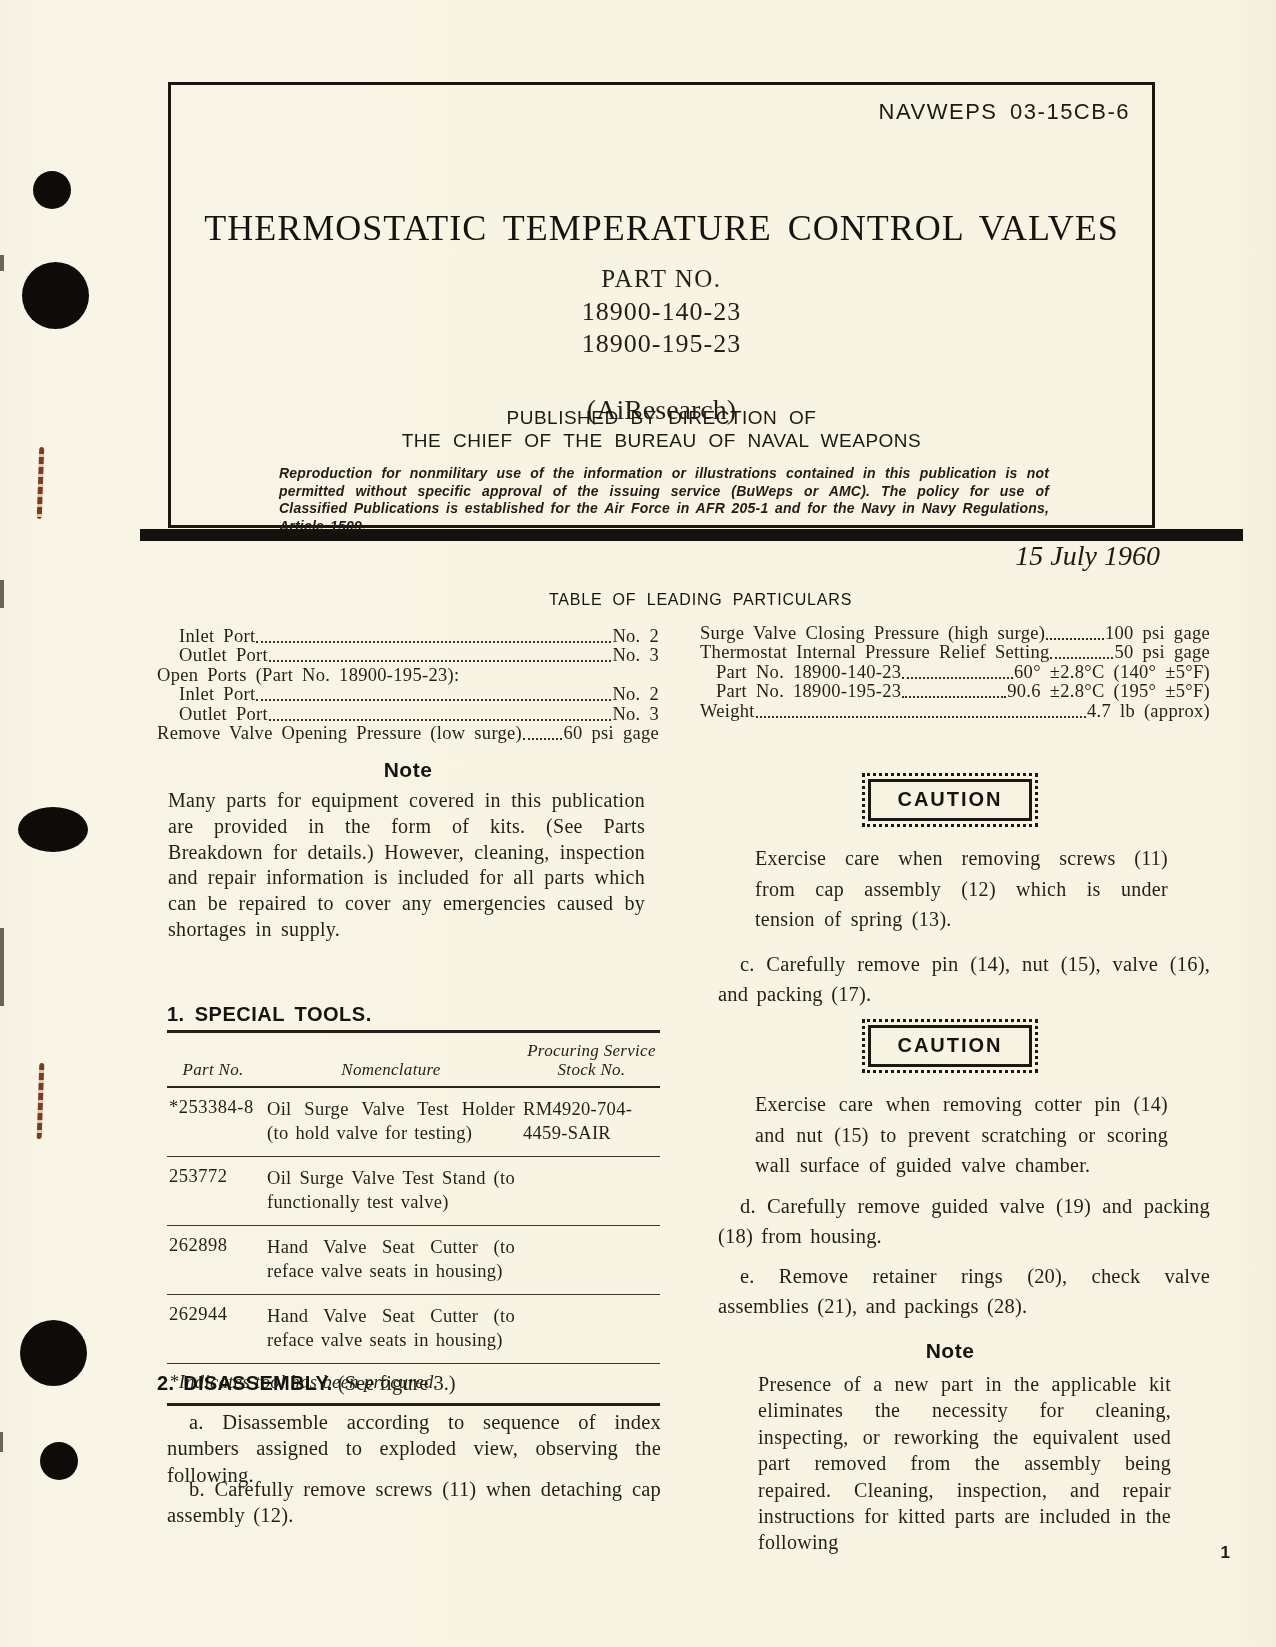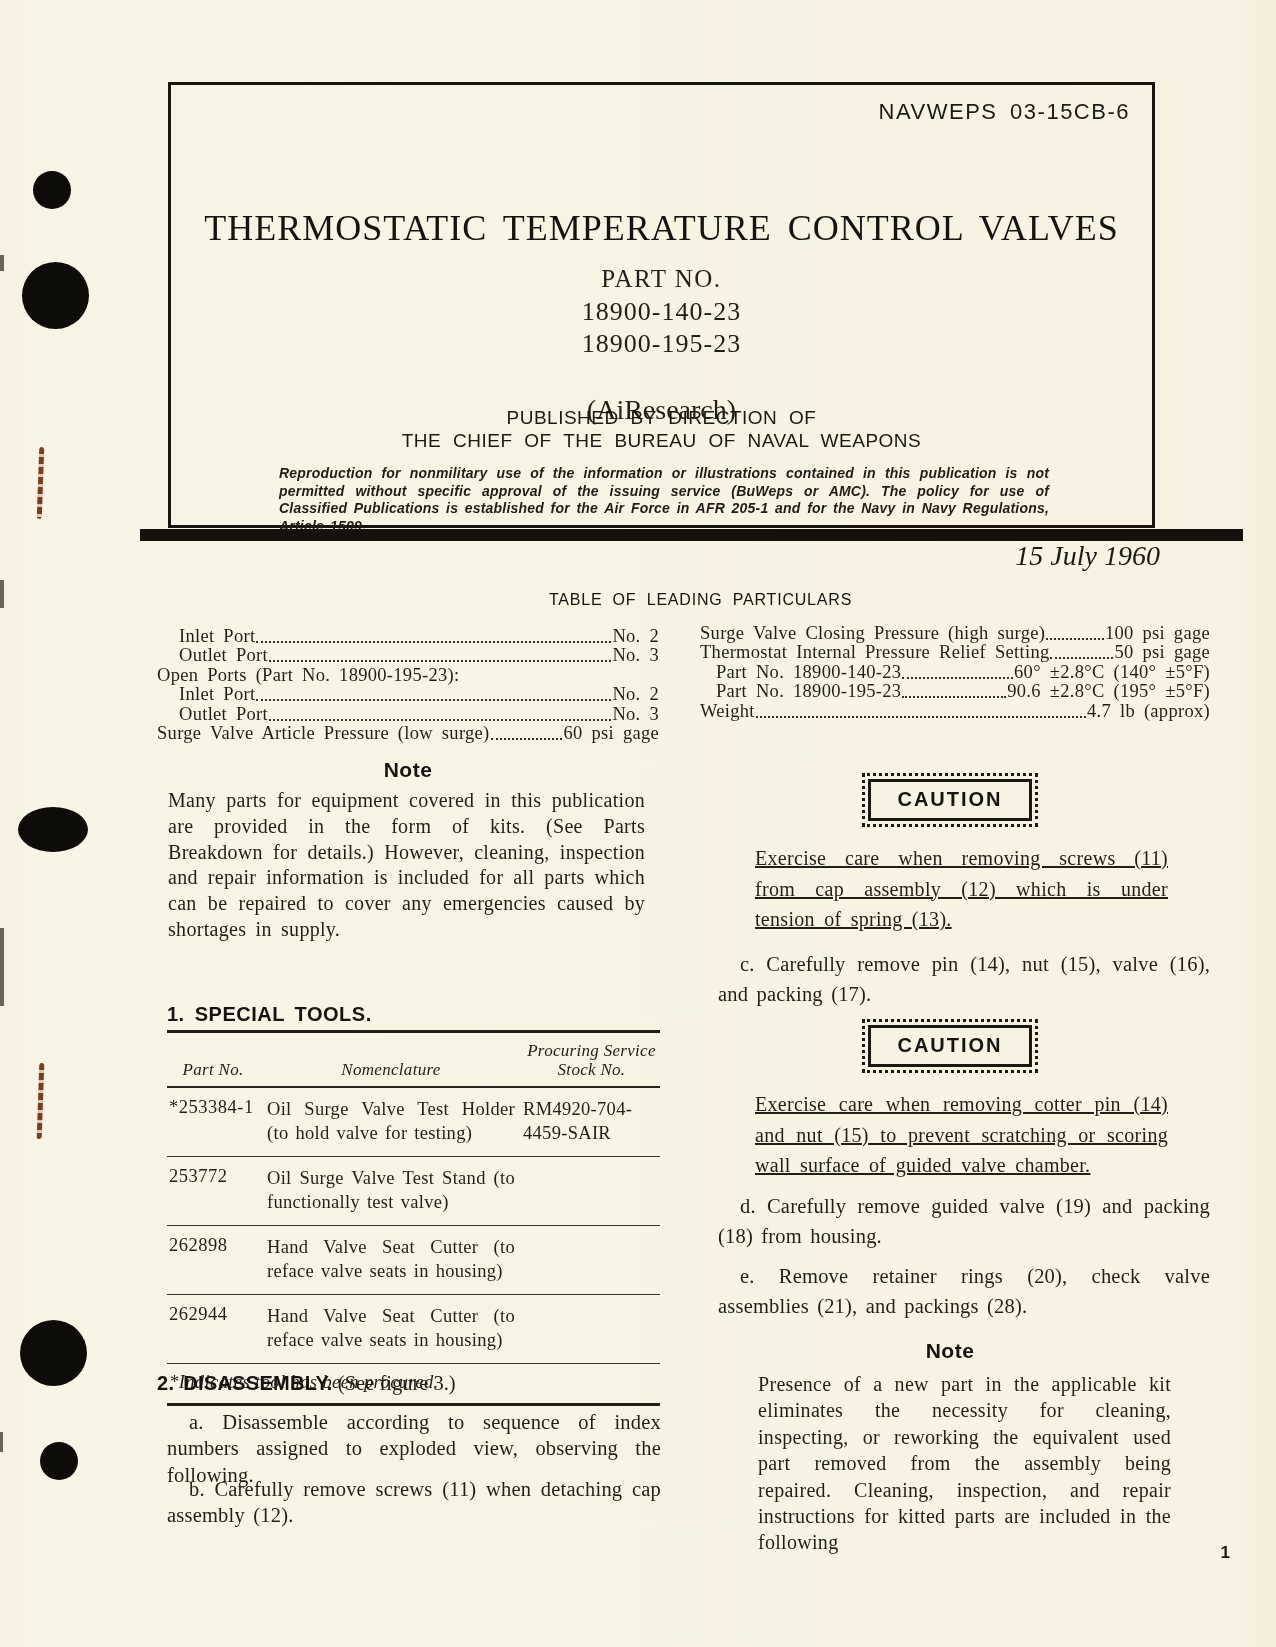--- a/index.html
+++ b/index.html
@@ -144,21 +144,21 @@
     display:inline-block;
     border:3px solid #1b1713;
     outline:3px dotted #1b1713;outline-offset:3px;
     padding:6px 26px 7px 26px;
     font-family:"Liberation Sans",sans-serif;font-weight:bold;font-size:20px;
     letter-spacing:2px;color:#171310;background:transparent;
   }
   .caution-text{
     position:absolute;left:755px;width:413px;
     font-size:20px;line-height:30.5px;text-align:justify;
-    letter-spacing:.3px;word-spacing:4px;text-decoration:underline;
+    letter-spacing:.3px;word-spacing:4px;
   }
   .ct1{top:843px;} .ct2{top:1089px;}
 
   .note2-head{left:700px;top:1339px;width:500px;}
   .note2-text{
     position:absolute;left:758px;top:1371px;width:413px;
     font-size:20px;line-height:26.4px;text-align:justify;
     letter-spacing:.3px;word-spacing:3.5px;
   }
 
@@ -218,21 +218,21 @@
       <span class="lbl">Inlet Port</span>
         <span class="leader"></span>
         <span class="val">No. 2</span>
     </div>
     <div class="tlp-row indent">
       <span class="lbl">Outlet Port</span>
         <span class="leader"></span>
         <span class="val">No. 3</span>
     </div>
     <div class="tlp-row">
-      <span class="lbl">Surge Valve Article Pressure (low surge)</span>
+      <span class="lbl">Remove Valve Opening Pressure (low surge)</span>
         <span class="leader"></span>
         <span class="val">60 psi gage</span>
     </div>
   </div>
 
   <div class="tlp-col tlp-right">
     <div class="tlp-row">
       <span class="lbl">Surge Valve Closing Pressure (high surge)</span>
         <span class="leader"></span>
         <span class="val">100 psi gage</span>
@@ -263,21 +263,21 @@
   <div class="note1-text">Many parts for equipment covered in this publication are provided in the form of kits. (See Parts Breakdown for details.) However, cleaning, inspection and repair information is included for all parts which can be repaired to cover any emergencies caused by shortages in supply.</div>
 
   <div class="tools-head">1. SPECIAL TOOLS.</div>
   <div class="tools-table">
     <div class="tt-grid tt-headrow">
       <div class="tt-h">Part No.</div>
       <div class="tt-h">Nomenclature</div>
       <div class="tt-h">Procuring Service Stock No.</div>
     </div>
     <div class="tt-grid tt-row">
-      <div class="tt-part">*253384-1</div>
+      <div class="tt-part">*253384-8</div>
       <div class="tt-nom">Oil Surge Valve Test Holder (to hold valve for testing)</div>
       <div class="tt-stock">RM4920-704-4459-SAIR</div>
     </div>
     <div class="tt-grid tt-row">
       <div class="tt-part">253772</div>
       <div class="tt-nom">Oil Surge Valve Test Stand (to functionally test valve)</div>
       <div class="tt-stock"></div>
     </div>
     <div class="tt-grid tt-row">
       <div class="tt-part">262898</div>

